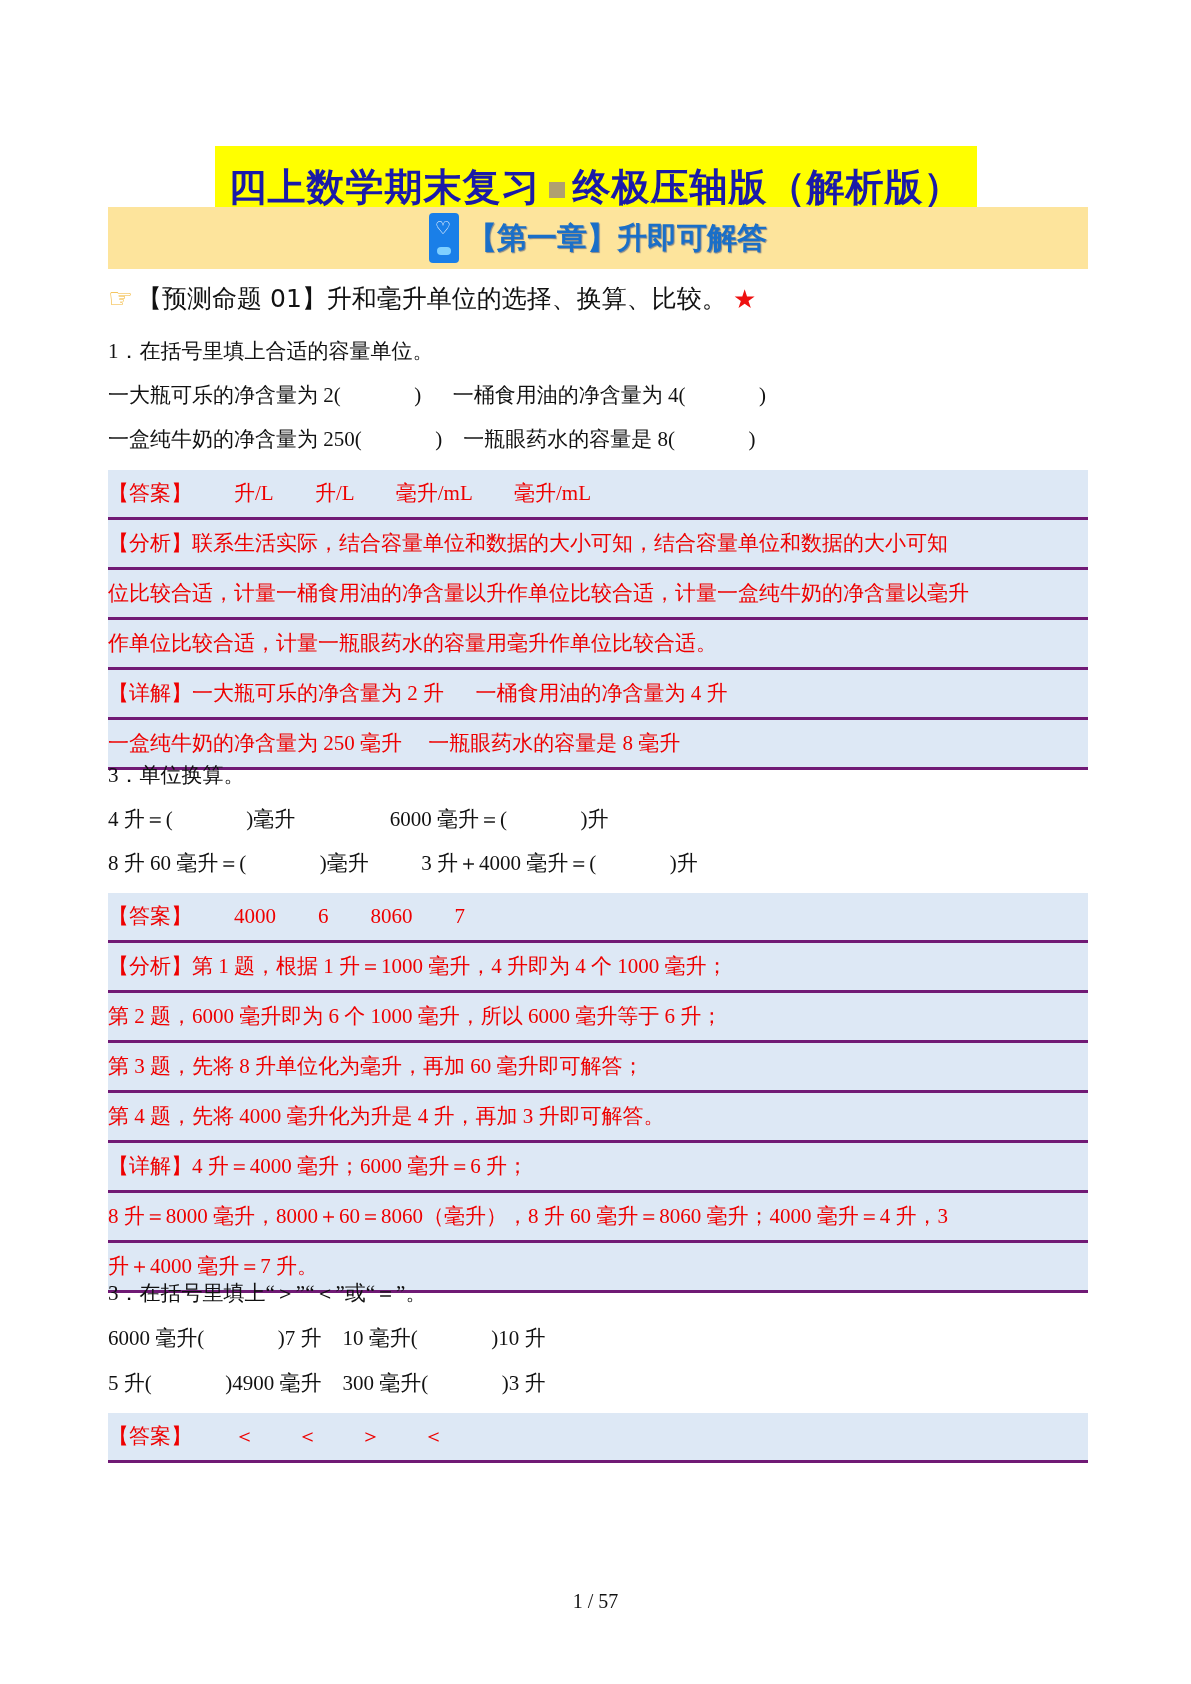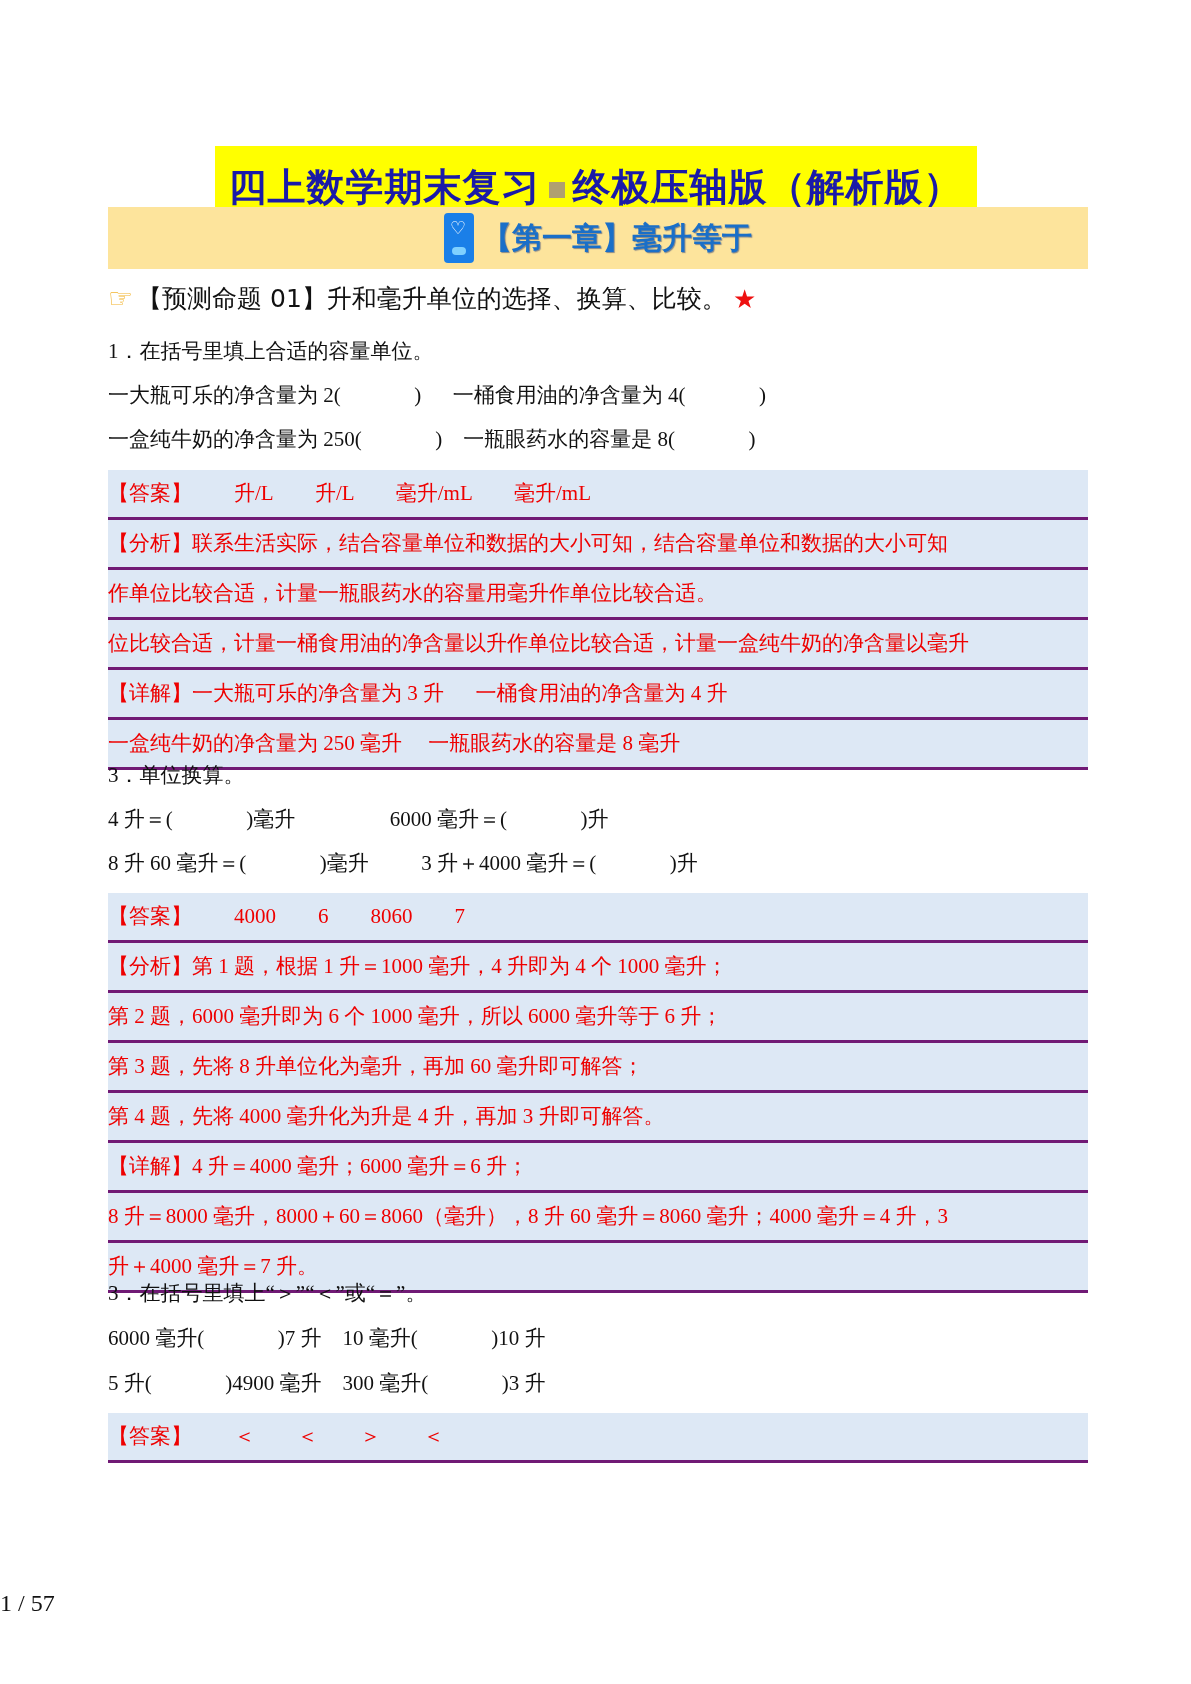--- a/index.html
+++ b/index.html
@@ -16,49 +16,49 @@
     .chapter .icon::before { content: "\2661"; color: #fff; position: absolute; top: 4px; left: 6px; font-size: 18px; font-family: "DejaVu Sans", sans-serif; }
     .chapter .icon::after { content: ""; position: absolute; bottom: 8px; left: 8px; width: 14px; height: 8px; background: #7fd0ff; border-radius: 6px; }
     .chapter .label { color: #1a6fc8; font-weight: bold; font-size: 30px; font-family: "DejaVu Sans", sans-serif;
                       text-shadow: 1px 1px 1px #888; }
     .topic { position: absolute; top: 282px; left: 108px; font-size: 25px; font-family: "DejaVu Sans", sans-serif; display: flex; align-items: center; }
     .topic .hand { color: #f2b531; font-size: 28px; margin-right: 4px; }
     .topic .star { color: #ee1111; font-size: 26px; margin-left: 6px; }
     .line { position: absolute; left: 108px; font-size: 21px; line-height: 46px; white-space: pre; }
     .box { position: absolute; left: 108px; width: 980px; background: #dde8f5; }
     .box .row { height: 47px; line-height: 47px; color: #ee0000; font-size: 21px; white-space: pre; border-bottom: 3px solid #701a75; padding-left: 0; }
-    .footer { position: absolute; top: 1590px; left: 0; width: 1191px; font-size: 24px; }
+    .footer { position: absolute; top: 1590px; left: 0; width: 1191px; text-align: center; font-size: 20px; }
   </style>
 </head>
 <body>
 
 <div class="title-wrap">
   <span class="title"><span>四上数学期末复习</span><span class="dot"></span><span>终极压轴版（解析版）</span></span>
 </div>
 
 <div class="chapter">
   <span class="icon"></span>
-  <span class="label">【第一章】毫升等于</span>
+  <span class="label">【第一章】升即可解答</span>
 </div>
 
 <div class="topic">
   <span class="hand">☞</span>
   <span>【预测命题 01】升和毫升单位的选择、换算、比较。</span>
   <span class="star">★</span>
 </div>
 
 <div class="line" style="top:328px">1．在括号里填上合适的容量单位。</div>
 <div class="line" style="top:372px">一大瓶可乐的净含量为 2(              )      一桶食用油的净含量为 4(              )</div>
 <div class="line" style="top:416px">一盒纯牛奶的净含量为 250(              )    一瓶眼药水的容量是 8(              )</div>
 <div class="box" style="top:470px">
   <div class="row">【答案】        升/L        升/L        毫升/mL        毫升/mL</div>
   <div class="row">【分析】联系生活实际，结合容量单位和数据的大小可知，结合容量单位和数据的大小可知</div>
+  <div class="row">位比较合适，计量一桶食用油的净含量以升作单位比较合适，计量一盒纯牛奶的净含量以毫升</div>
   <div class="row">作单位比较合适，计量一瓶眼药水的容量用毫升作单位比较合适。</div>
-  <div class="row">位比较合适，计量一桶食用油的净含量以升作单位比较合适，计量一盒纯牛奶的净含量以毫升</div>
-  <div class="row">【详解】一大瓶可乐的净含量为 3 升      一桶食用油的净含量为 4 升</div>
+  <div class="row">【详解】一大瓶可乐的净含量为 2 升      一桶食用油的净含量为 4 升</div>
   <div class="row">一盒纯牛奶的净含量为 250 毫升     一瓶眼药水的容量是 8 毫升</div>
 </div>
 
 <div class="line" style="top:752px">3．单位换算。</div>
 <div class="line" style="top:796px">4 升＝(              )毫升                  6000 毫升＝(              )升</div>
 <div class="line" style="top:840px">8 升 60 毫升＝(              )毫升          3 升＋4000 毫升＝(              )升</div>
 <div class="box" style="top:893px">
   <div class="row">【答案】        4000        6        8060        7</div>
   <div class="row">【分析】第 1 题，根据 1 升＝1000 毫升，4 升即为 4 个 1000 毫升；</div>
   <div class="row">第 2 题，6000 毫升即为 6 个 1000 毫升，所以 6000 毫升等于 6 升；</div>

